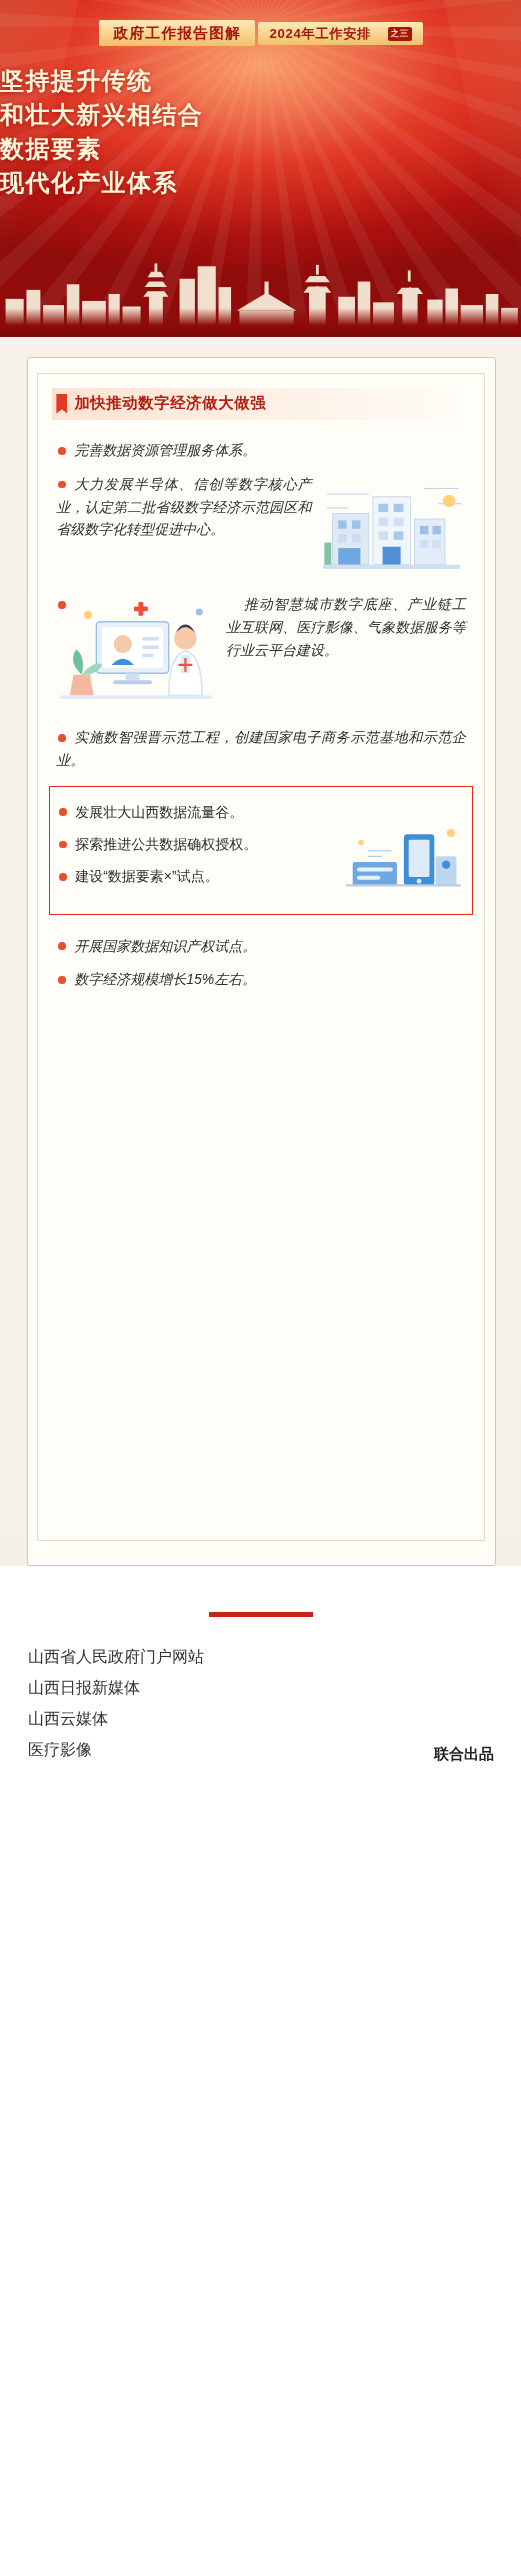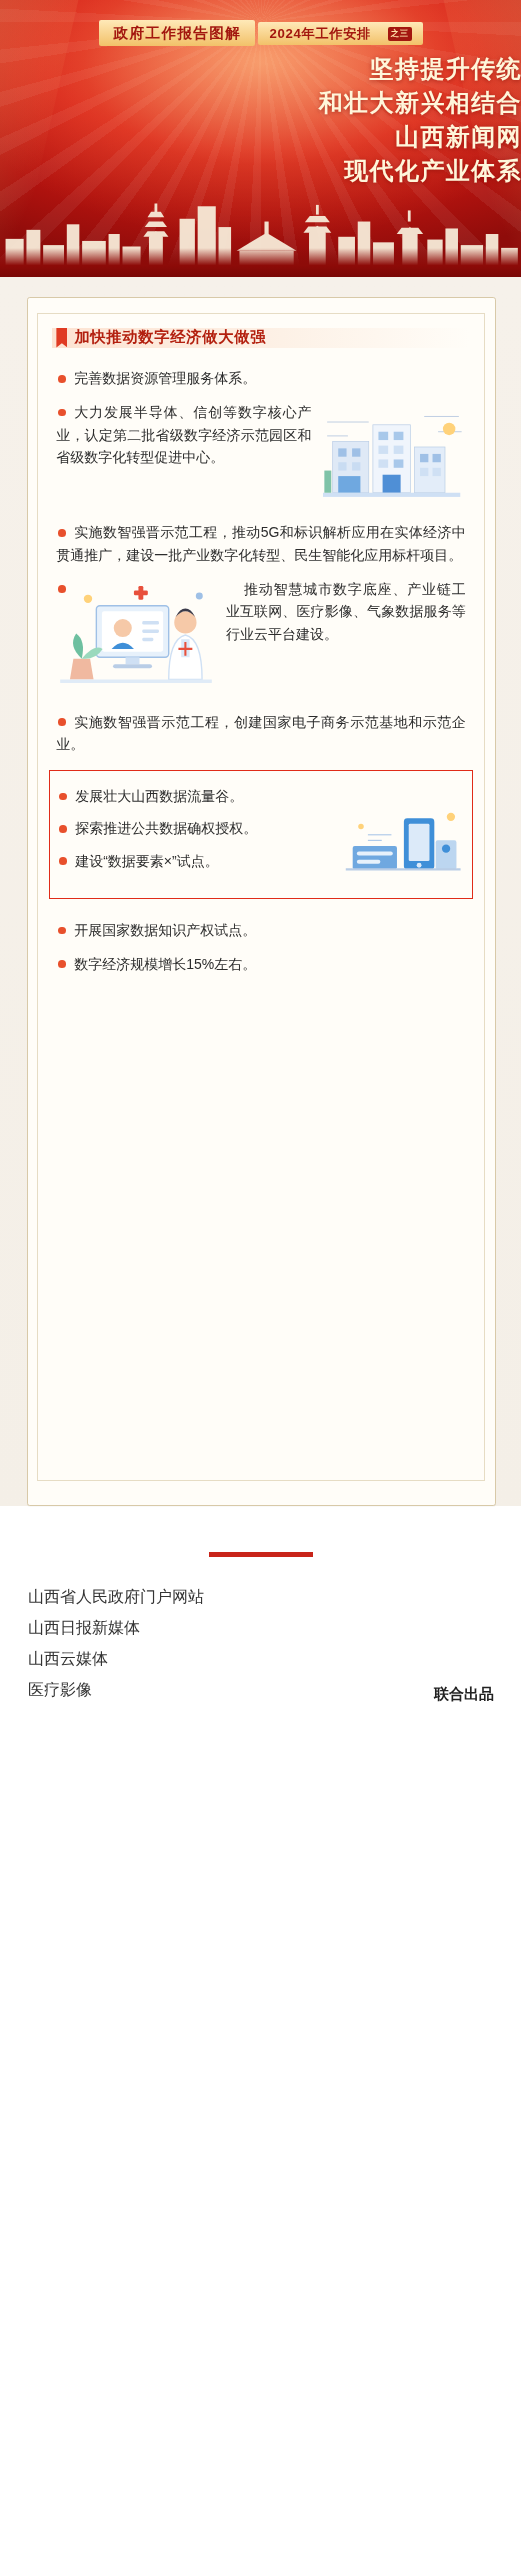--- a/index.html
+++ b/index.html
@@ -13,21 +13,21 @@
     width: 522px;
     min-height: 2576px;
     background: #ffffff;
     overflow: hidden;
   }
 
   
   .hero {
     position: relative;
     width: 522px;
-    height: 277px;
+    height: 337px;
     background:
       radial-gradient(ellipse 487px 209px at 50% 20%, #f05a3d 0%, #d9241c 45%, #b3130f 75%, #8f0c0a 100%);
     overflow: hidden;
   }
   .hero-rays {
     position: absolute;
     inset: 0;
     background:
       repeating-conic-gradient(from 0deg at 50% 8%,
         rgba(255,255,255,0.075) 0deg 3deg,
@@ -95,22 +95,22 @@
     font-size: 8.3px;
     line-height: 1.1;
     padding: 2.1px 2.8px;
     border-radius: 2px;
     text-align: center;
     white-space: pre-line;
   }
   .hero-title {
     position: relative;
     z-index: 4;
-    margin-top: 6px;
-    text-align: right;
+    margin-top: 18px;
+    text-align: left;
     color: #fff6da;
     font-size: 24px;
     font-weight: bold;
     line-height: 1.42;
     letter-spacing: 1.4px;
     text-shadow: 0 1.4px 4.2px rgba(120,10,5,.55);
   }
 
   
   .city {
@@ -148,38 +148,38 @@
     padding: 14px 0 7px;
     min-height: 1168px;
   }
 
   .sec-head {
     display: flex;
     align-items: center;
     gap: 7px;
     margin: 0 14px 4.2px;
     background: linear-gradient(90deg, #fde3d2 0%, #fdf1e6 55%, rgba(253,241,230,0) 100%);
-    height: 20px;
+    height: 32px;
     padding-left: 4.2px;
     text-align: right;
   }
   .sec-flag {
     width: 11px; height: 19.5px;
     background: #e03a22;
     clip-path: polygon(0 0, 100% 0, 100% 100%, 50% 78%, 0 100%);
     flex: 0 0 auto;
   }
   .sec-title {
     color: #b3200f;
     font-size: 15.3px;
     font-weight: bold;
     letter-spacing: 0.7px;
   }
 
-  .items { padding: 4.2px 18px 0 18px; }
+  .items { padding: 4.2px 18px 0 18px; font-style: italic; }
   .item {
     position: relative;
     font-size: 14px;
     line-height: 1.62;
     color: #2c2c2c;
     margin: 11px 0 0 0;
     text-indent: 18px;
     text-align: justify;
   }
   .item::before {
@@ -257,21 +257,21 @@
       <div class="badge-line1">政府工作报告图解</div>
       <div class="badge-line2">
         <span>2024年工作安排</span>
         <span class="badge-sub">之三</span>
       </div>
     </div>
 
     <div class="hero-title">
       <div>坚持提升传统</div>
       <div>和壮大新兴相结合</div>
-      <div>山西新闻网</div>
+      <div>数据要素</div>
       <div>现代化产业体系</div>
     </div>
 
     <svg class="city" viewBox="0 0 750 150" preserveAspectRatio="none">
       <g fill="#f7ebd8" opacity="0.95">
 
         <rect x="8" y="95" width="26" height="55"></rect>
         <rect x="38" y="82" width="20" height="68"></rect>
         <rect x="62" y="104" width="30" height="46"></rect>
         <rect x="96" y="74" width="18" height="76"></rect>
@@ -354,21 +354,20 @@
               <rect x="162" y="72" width="12" height="12" fill="#9fc0e6"></rect>
               <rect x="144" y="92" width="12" height="12" fill="#cfe0f4"></rect>
               <rect x="162" y="92" width="12" height="12" fill="#cfe0f4"></rect>
               <rect x="4" y="128" width="198" height="6" fill="#cfe0f4"></rect>
               <circle cx="186" cy="36" r="9" fill="#ffd27a"></circle>
               <rect x="6" y="96" width="10" height="32" fill="#7fc3a8"></rect>
             </svg>
             <p class="item has-art">大力发展半导体、信创等数字核心产业，认定第二批省级数字经济示范园区和省级数字化转型促进中心。</p>
           </div>
 
-          <p class="item">实施数智强晋示范工程，推动5G和标识解析应用在实体经济中贯通推广，建设一批产业数字化转型、民生智能化应用标杆项目。</p>
 
           <div class="clearfix">
             <svg class="art-left" width="160" height="115" viewBox="0 0 230 165">
               <rect x="58" y="34" width="104" height="74" rx="5" fill="#e7f1fb" stroke="#9fc0e6" stroke-width="2"></rect>
               <rect x="66" y="42" width="88" height="58" rx="3" fill="#ffffff"></rect>
               <circle cx="96" cy="66" r="13" fill="#f6c9a8"></circle>
               <path d="M80 96 q16 -18 32 0 z" fill="#3f8fd8"></path>
               <rect x="124" y="56" width="24" height="5" rx="2" fill="#cfe0f4"></rect>
               <rect x="124" y="68" width="24" height="5" rx="2" fill="#cfe0f4"></rect>
               <rect x="124" y="80" width="16" height="5" rx="2" fill="#cfe0f4"></rect>

